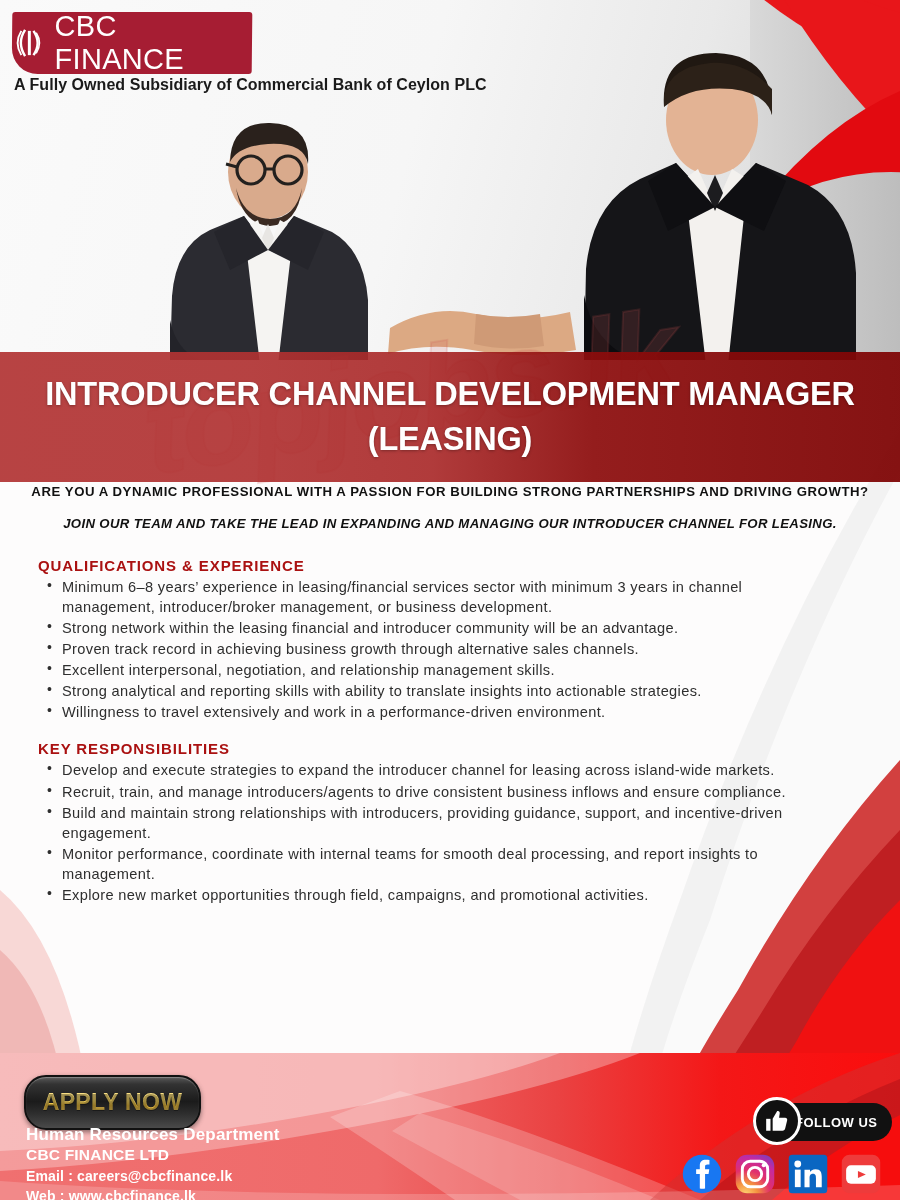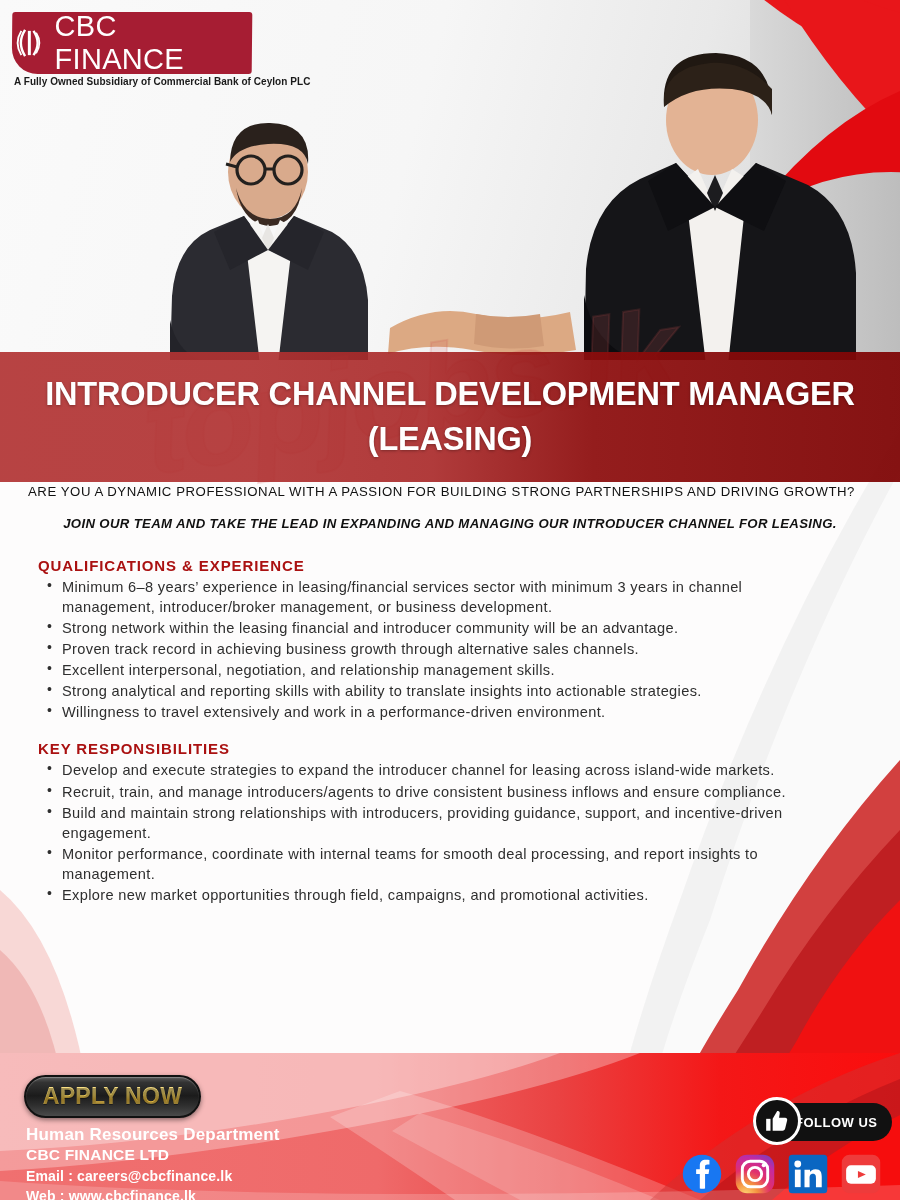--- a/index.html
+++ b/index.html
@@ -26,21 +26,21 @@
   .man-r { position:absolute; left:560px; top:45px; width:330px; height:320px; }
 
   .logo-box { position:absolute; left:12px; top:12px; width:240px; height:62px;
       background:#a61d33; border-radius:3px 3px 3px 26px;
       display:flex; align-items:center; justify-content:center; z-index:9;
       transform:skewX(-0.6deg); }
   .logo-inner { display:flex; align-items:center; gap:9px; transform:skewX(0.6deg); }
   .logo-mark { width:34px; height:34px; }
   .logo-word { color:#fff; font-size:29px; font-weight:400; letter-spacing:.3px;
       font-family:"Liberation Sans", sans-serif; }
-  .logo-sub { position:absolute; left:14px; top:76px; font-size:10px; font-weight:bold;
+  .logo-sub { position:absolute; left:14px; top:76px; font-size:16px; font-weight:bold;
       color:#1a1a1a; letter-spacing:0.05px; z-index:9; white-space:nowrap; }
 
   
   .watermark { position:absolute; left:150px; top:315px; width:620px; height:260px;
       font-size:120px; font-weight:bold; font-style:italic; color:rgba(214,90,90,.16);
       transform:rotate(-9deg); letter-spacing:-3px; pointer-events:none; z-index:1;
       font-family:"Liberation Sans", sans-serif; white-space:nowrap;
       -webkit-text-stroke:2px rgba(205,80,80,.16); }
 
   
@@ -53,21 +53,21 @@
          rgba(127,6,6,.95) 100%);
       display:flex; flex-direction:column; align-items:center; justify-content:center;
       z-index:4; }
   .title-line { color:#fff; font-size:32.5px; font-weight:bold; letter-spacing:-.2px;
       text-align:center; line-height:1.38; text-shadow:0 1px 3px rgba(0,0,0,.30);
       font-family:"Liberation Sans", sans-serif; }
 
   
   .body-wrap { position:absolute; left:0; top:458px; width:900px; height:600px; z-index:3; }
 
-  .tagline1 { margin:24px 28px 0; text-align:left; font-size:13.2px; font-weight:normal;
+  .tagline1 { margin:24px 28px 0; text-align:center; font-size:13.2px; font-weight:bold;
       letter-spacing:.55px; color:#111; line-height:1.48; }
   .tagline2 { margin:14px 18px 0; text-align:center; font-size:13.2px; font-weight:bold;
       font-style:italic; letter-spacing:.35px; color:#111; }
 
   .sec { margin:26px 0 0 38px; }
   .sec-title { color:#aa1111; font-size:15px; font-weight:bold; letter-spacing:.9px; }
   ul.sec-list { list-style:none; margin:3px 0 0 0; padding:0; }
   ul.sec-list li { position:relative; padding-left:24px; font-size:14.6px; color:#2e2e2e;
       line-height:1.38; letter-spacing:.35px; margin-top:1px; max-width:765px; }
   ul.sec-list li:before { content:"•"; position:absolute; left:9px; top:-1px;
@@ -78,21 +78,21 @@
   .decor-right { position:absolute; right:0; top:430px; width:340px; height:660px;
       z-index:2; pointer-events:none; }
   .decor-left { position:absolute; left:0; top:820px; width:170px; height:260px;
       z-index:2; pointer-events:none; }
 
   
   .footer { position:absolute; left:0; bottom:0; width:900px; height:147px;
       overflow:hidden; z-index:6; }
   .footer-bg { position:absolute; inset:0; }
 
-  .apply-btn { position:absolute; left:24px; top:22px; width:177px; height:43px;
+  .apply-btn { position:absolute; left:24px; top:22px; width:177px; height:55px;
       border-radius:22px;
       background:linear-gradient(180deg,#5a5a5a 0%,#333 14%,#1b1b1b 48%,#2e2e2e 72%,#4a4a4a 100%);
       border:2px solid #111;
       box-shadow:0 2px 5px rgba(0,0,0,.45), inset 0 1px 1px rgba(255,255,255,.28);
       display:flex; align-items:center; justify-content:center; z-index:4; }
   .apply-txt { font-size:23px; font-weight:bold; letter-spacing:.3px;
       background:linear-gradient(180deg,#fde89a 0%,#f7d560 45%,#e8b93a 62%,#f6d978 100%);
       -webkit-background-clip:text; background-clip:text; color:transparent;
       text-shadow:0 1px 0 rgba(0,0,0,.35); }
 

